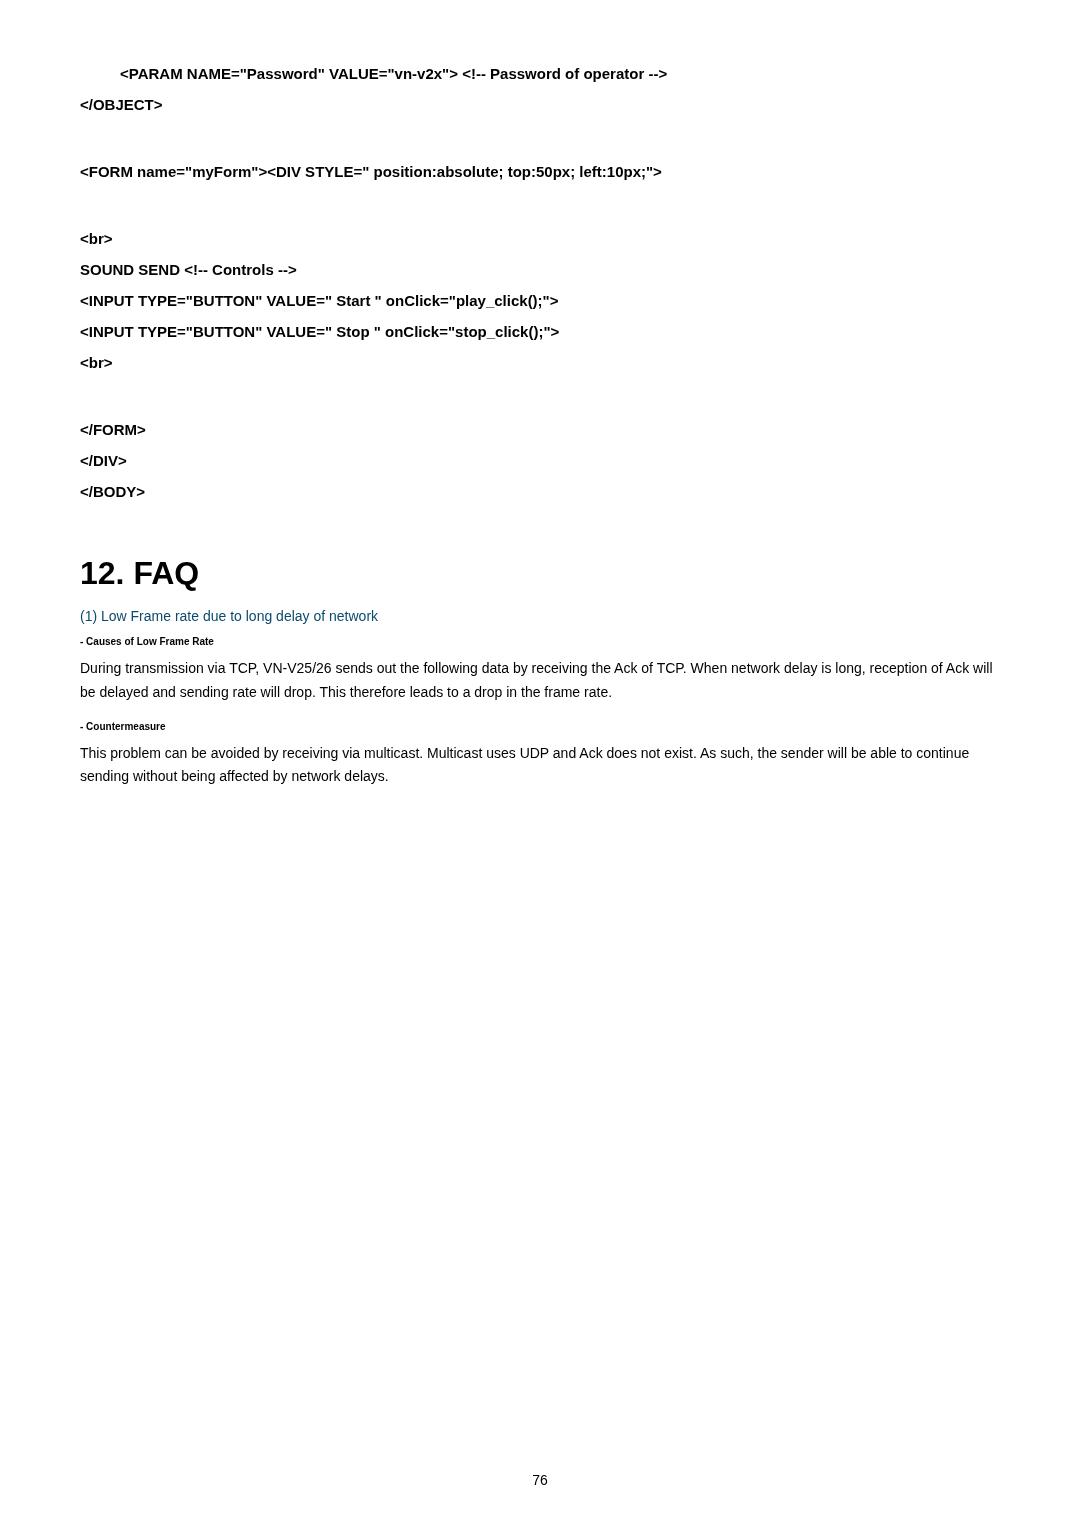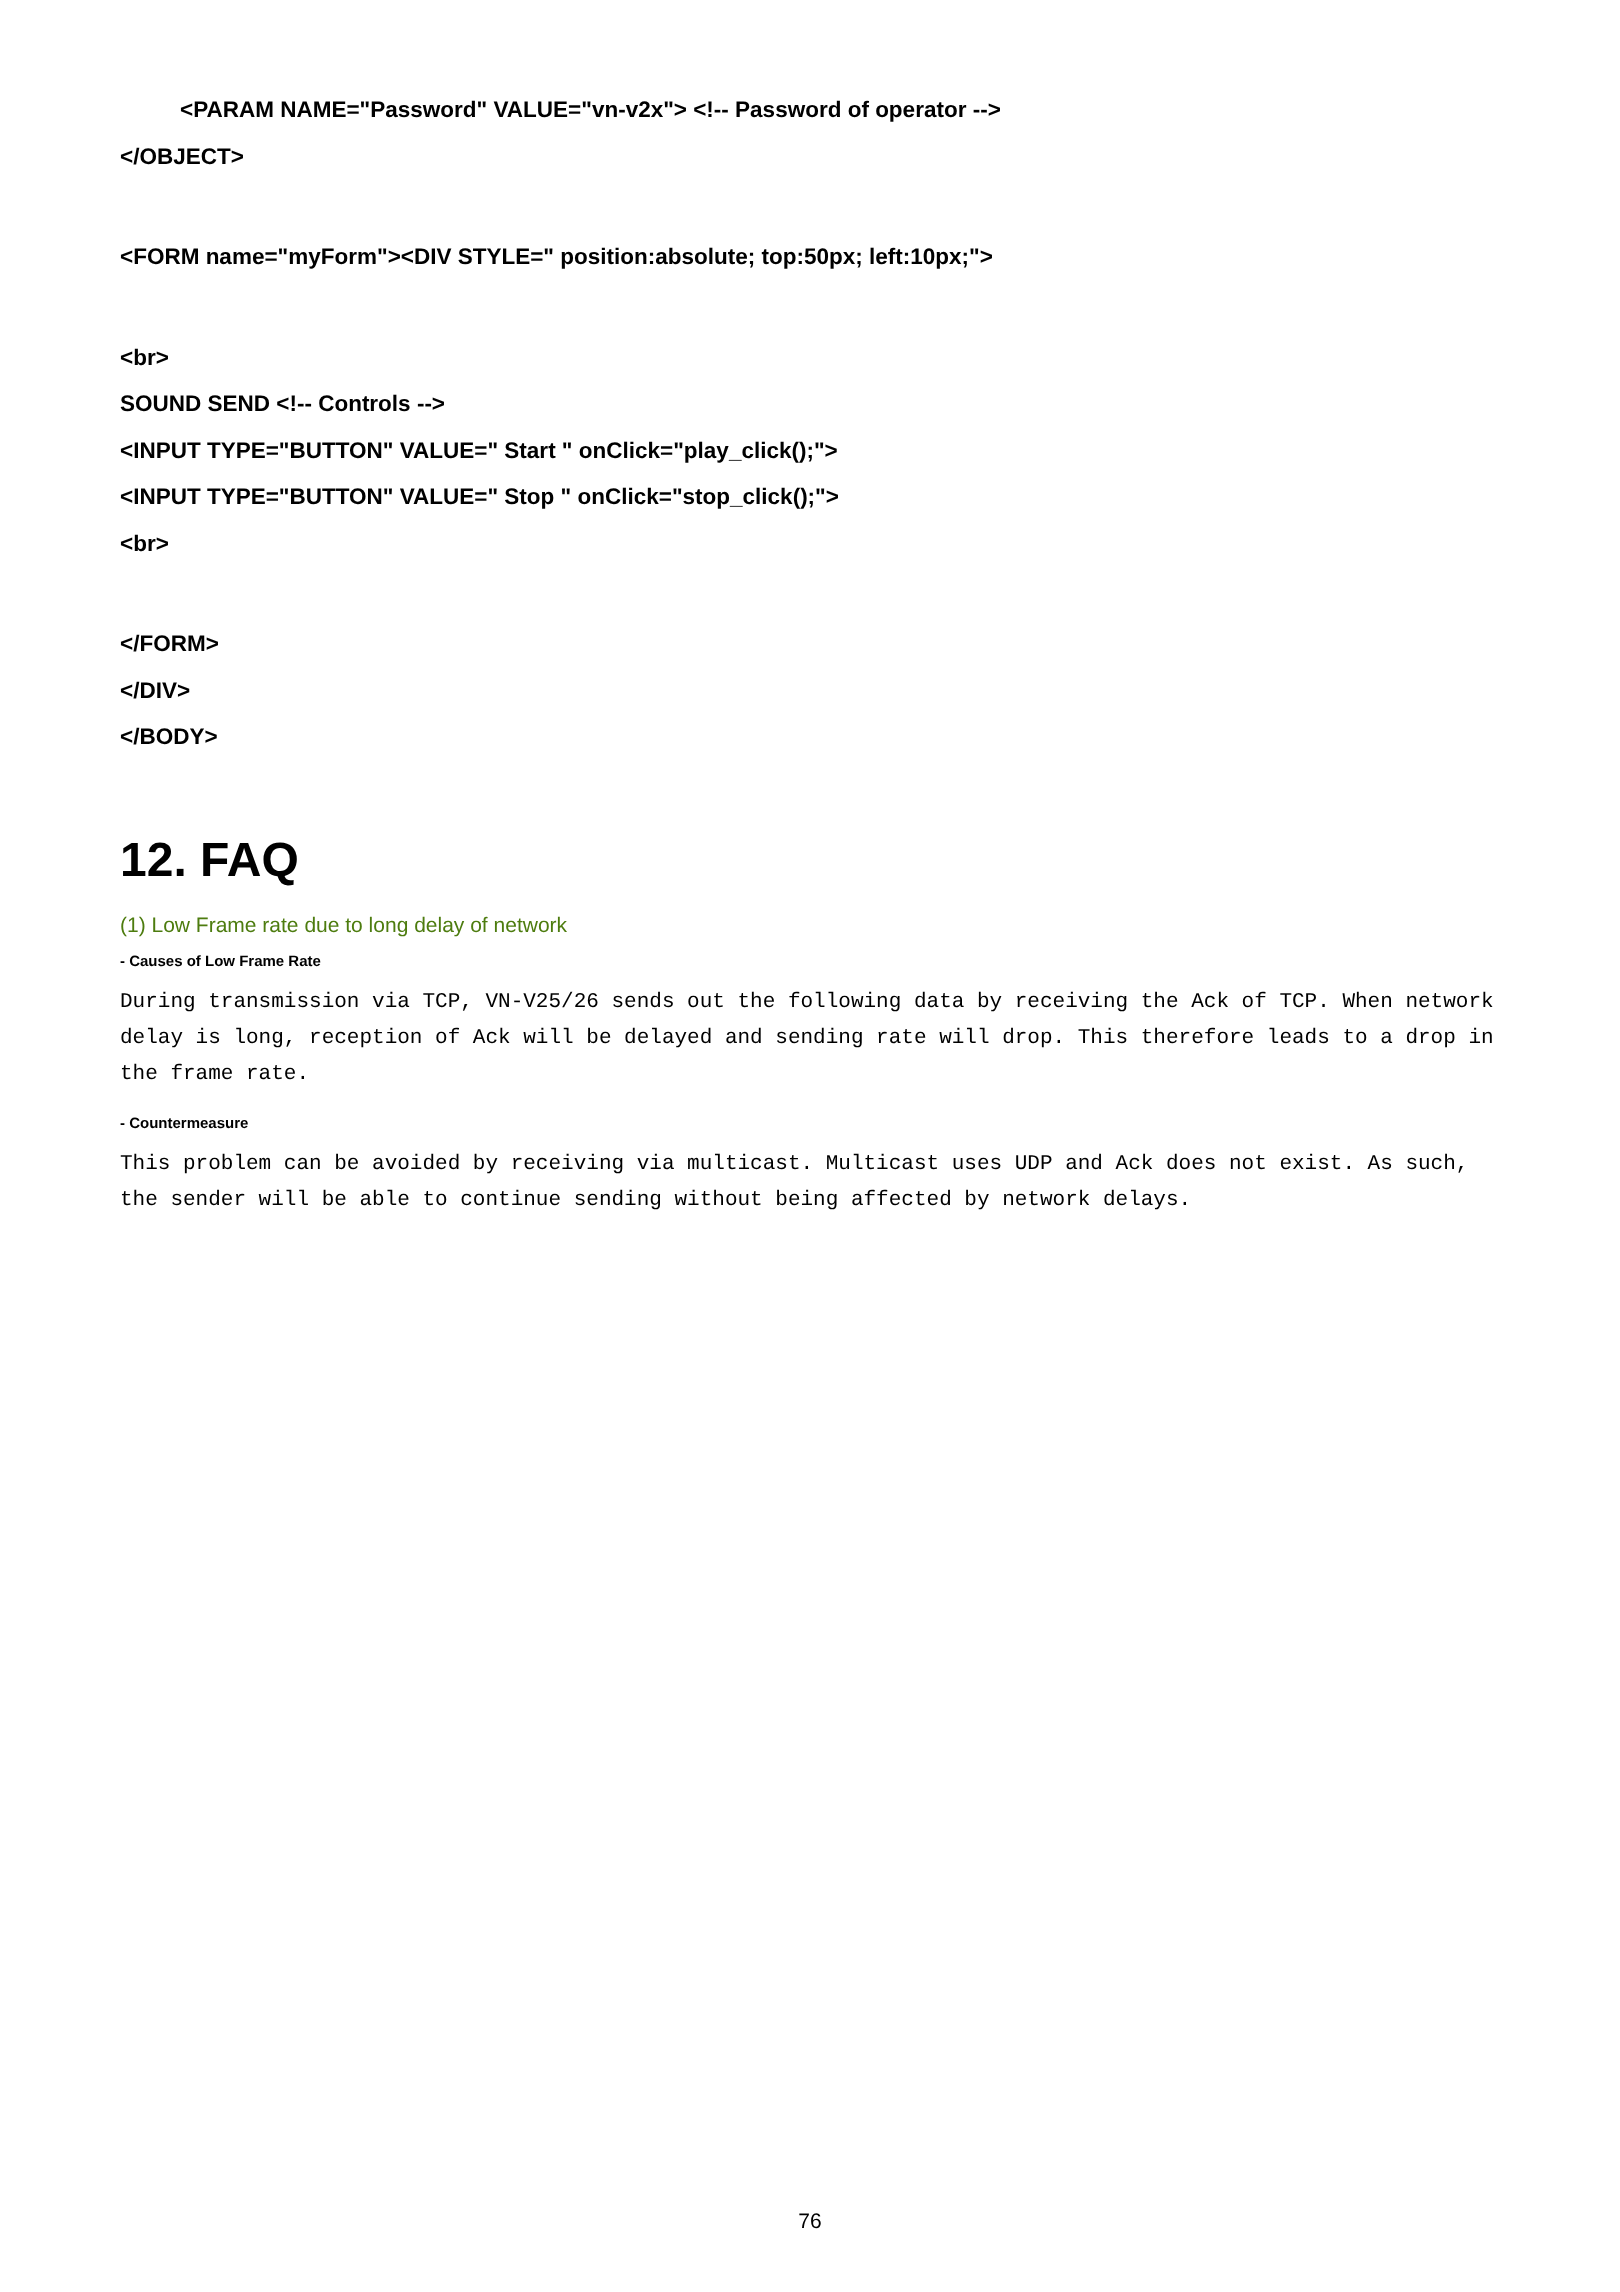--- a/index.html
+++ b/index.html
@@ -57,34 +57,34 @@
       font-family: Arial, sans-serif;
       font-size: 32px;
       font-weight: bold;
       color: #000000;
       margin-bottom: 16px;
     }
 
     .faq-item-number {
       font-family: Arial, sans-serif;
       font-size: 14px;
-      color: #4d7c0f;
+      color: #0c4a6e;
       margin-bottom: 12px;
     }
 
     .faq-subtitle {
       font-family: Arial, sans-serif;
       font-size: 10px;
       font-weight: bold;
       color: #000000;
       margin-bottom: 10px;
     }
 
     .faq-body {
-      font-family: Liberation Mono, monospace;
+      font-family: Liberation Sans, sans-serif;
       font-size: 14px;
       color: #000000;
       line-height: 1.7;
       margin-bottom: 16px;
     }
 
     .page-number {
       position: absolute;
       bottom: 40px;
       left: 50%;

